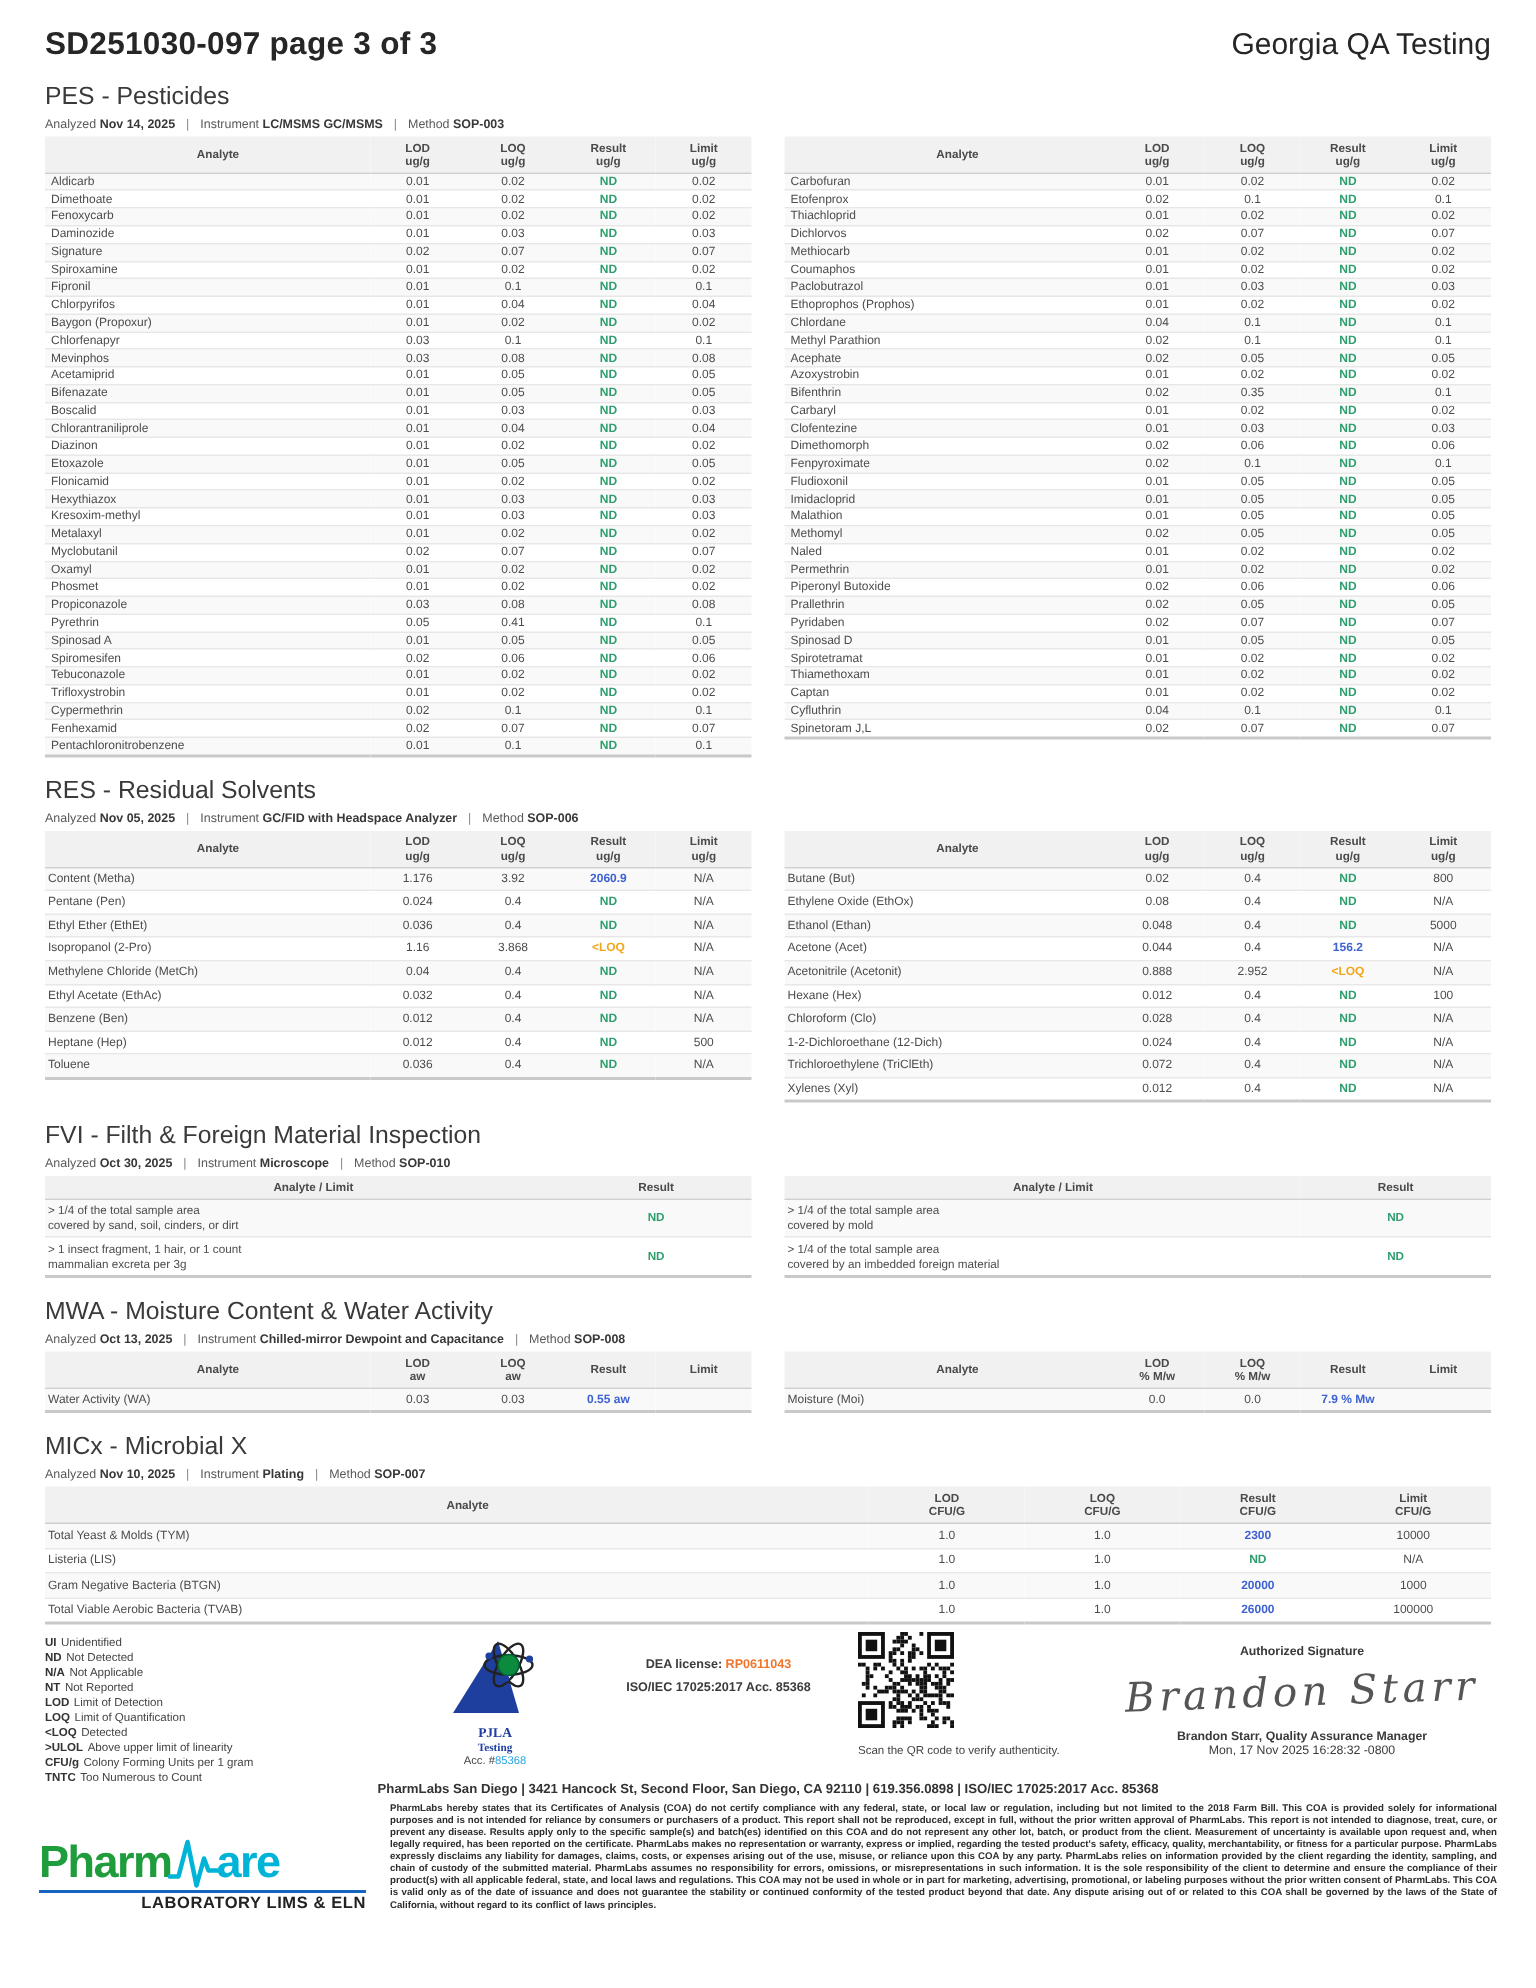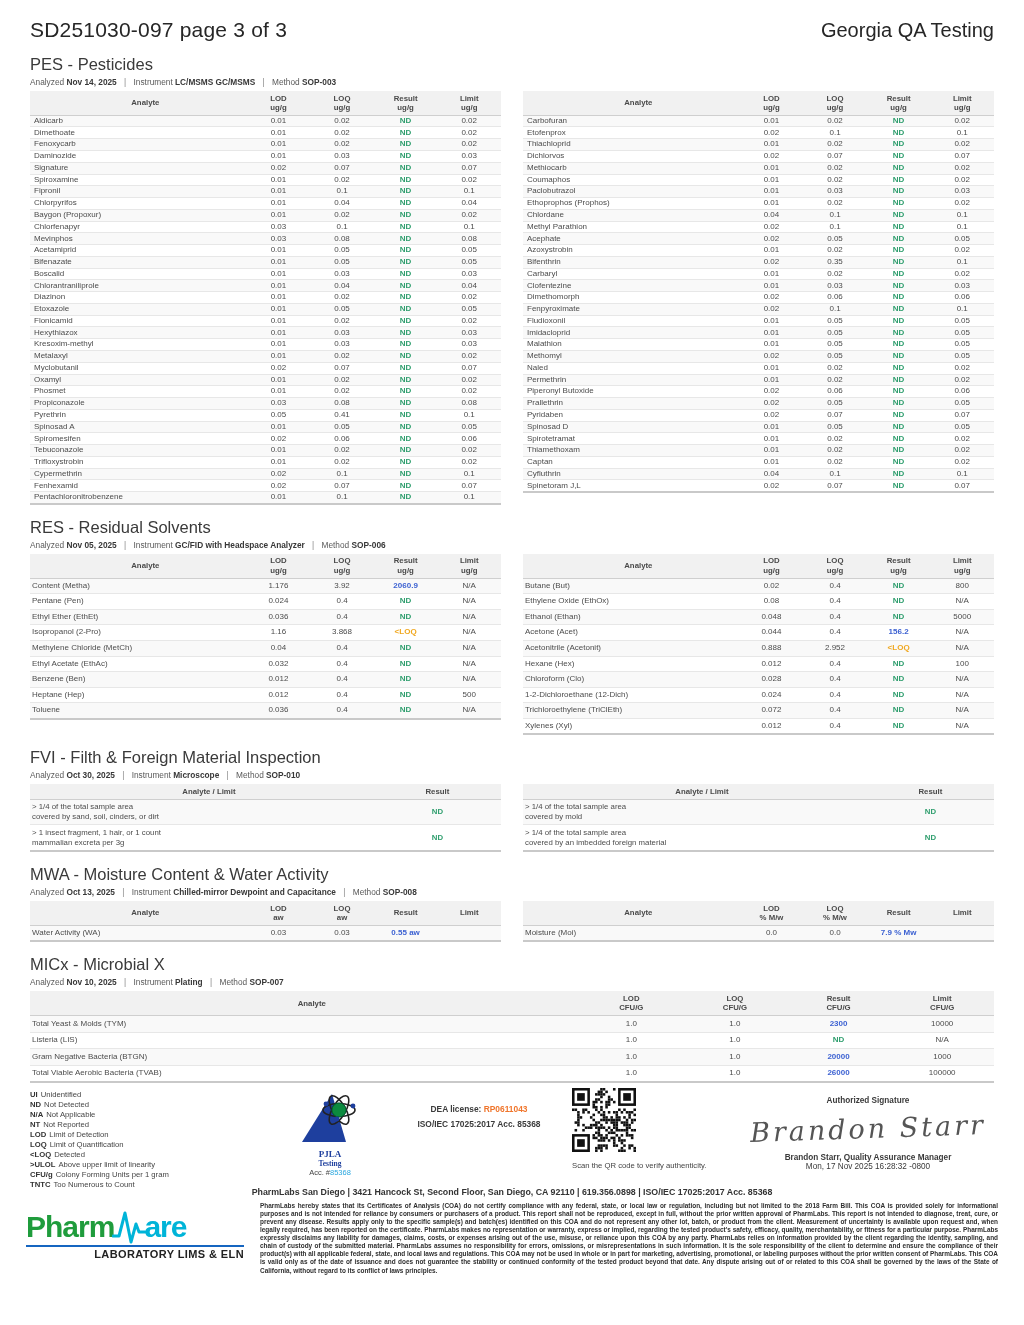--- a/index.html
+++ b/index.html
@@ -1,21 +1,21 @@
 <!DOCTYPE html>
 <html><head>
 <meta charset="utf-8">
 <style>
   *{margin:0;padding:0;box-sizing:border-box}
   html,body{background:#fff}
   body{width:1024px;height:1325px;position:relative;overflow:hidden;
        font-family:"Liberation Sans",sans-serif;color:#3d3d3d}
   .page{padding:18px 30px 0}
   .doc-header{display:flex;justify-content:space-between;align-items:baseline}
-  .doc-id{font-size:21px;font-weight:400;color:#262626;letter-spacing:.2px}
+  .doc-id{font-size:21px;font-weight:700;color:#262626;letter-spacing:.2px}
   .client{font-size:20px;font-weight:400;color:#262626}
   .section{margin-top:13px}
   .sec-title{font-size:16.5px;font-weight:500;color:#3a3a3a}
   .sec-meta{font-size:8.3px;color:#5a5a5a;margin:3px 0 4px}
   .sec-meta b{color:#383838}
   .sec-meta .sep{margin:0 5px;color:#888}
   .cols2{display:flex;gap:22px;align-items:flex-start}
   .cols2>table{flex:1}
   table{border-collapse:collapse;width:100%;table-layout:fixed;border-bottom:2px solid #c9c9c9}
   th{background:#f1f1f1;font-size:7.8px;font-weight:700;color:#4a4a4a;padding:2.5px 2px;
@@ -51,21 +51,21 @@
   .qr{display:inline-block;line-height:0}
   .qr-caption{font-size:7.7px;color:#444;margin-top:5px}
   .sig{flex:1;text-align:center;margin-top:8px}
   .sig-label{font-size:8.2px;font-weight:700;color:#3a3a3a}
   .sig-script{font-family:"DejaVu Serif",serif;font-style:italic;font-size:27px;color:#555;
               letter-spacing:3px;margin-top:8px;transform:rotate(-2deg)}
   .sig-name{font-size:8.2px;font-weight:600;color:#3a3a3a;margin-top:9px}
   .sig-date{font-size:8.2px;color:#3a3a3a}
   .address{position:absolute;left:0;right:0;top:1187px;text-align:center;font-size:8.8px;
            font-weight:700;color:#333}
-  .bottom{position:absolute;left:26px;right:26px;top:1202px;display:flex;gap:16px;align-items:flex-start}
+  .bottom{position:absolute;left:26px;right:26px;top:1202px;display:flex;gap:16px;align-items:flex-end}
   .pw-logo{width:218px;padding-top:8px}
   .pw-name{display:flex;align-items:flex-end;border-bottom:2.5px solid #1565c0;padding-bottom:1px}
   .pw-green{font-size:30px;font-weight:700;color:#1f9c3c;letter-spacing:-1px}
   .pw-cyan{font-size:30px;font-weight:700;color:#00b4d8;letter-spacing:-1px}
   .pw-pulse{margin:0 -2px}
   .pw-sub{text-align:right;font-size:11px;font-weight:700;color:#222;letter-spacing:.4px;margin-top:1px}
   .disclaimer{flex:1;font-size:6.45px;line-height:1.25;text-align:justify;color:#2e2e2e;font-weight:600}
 </style>
 </head>
 <body>

